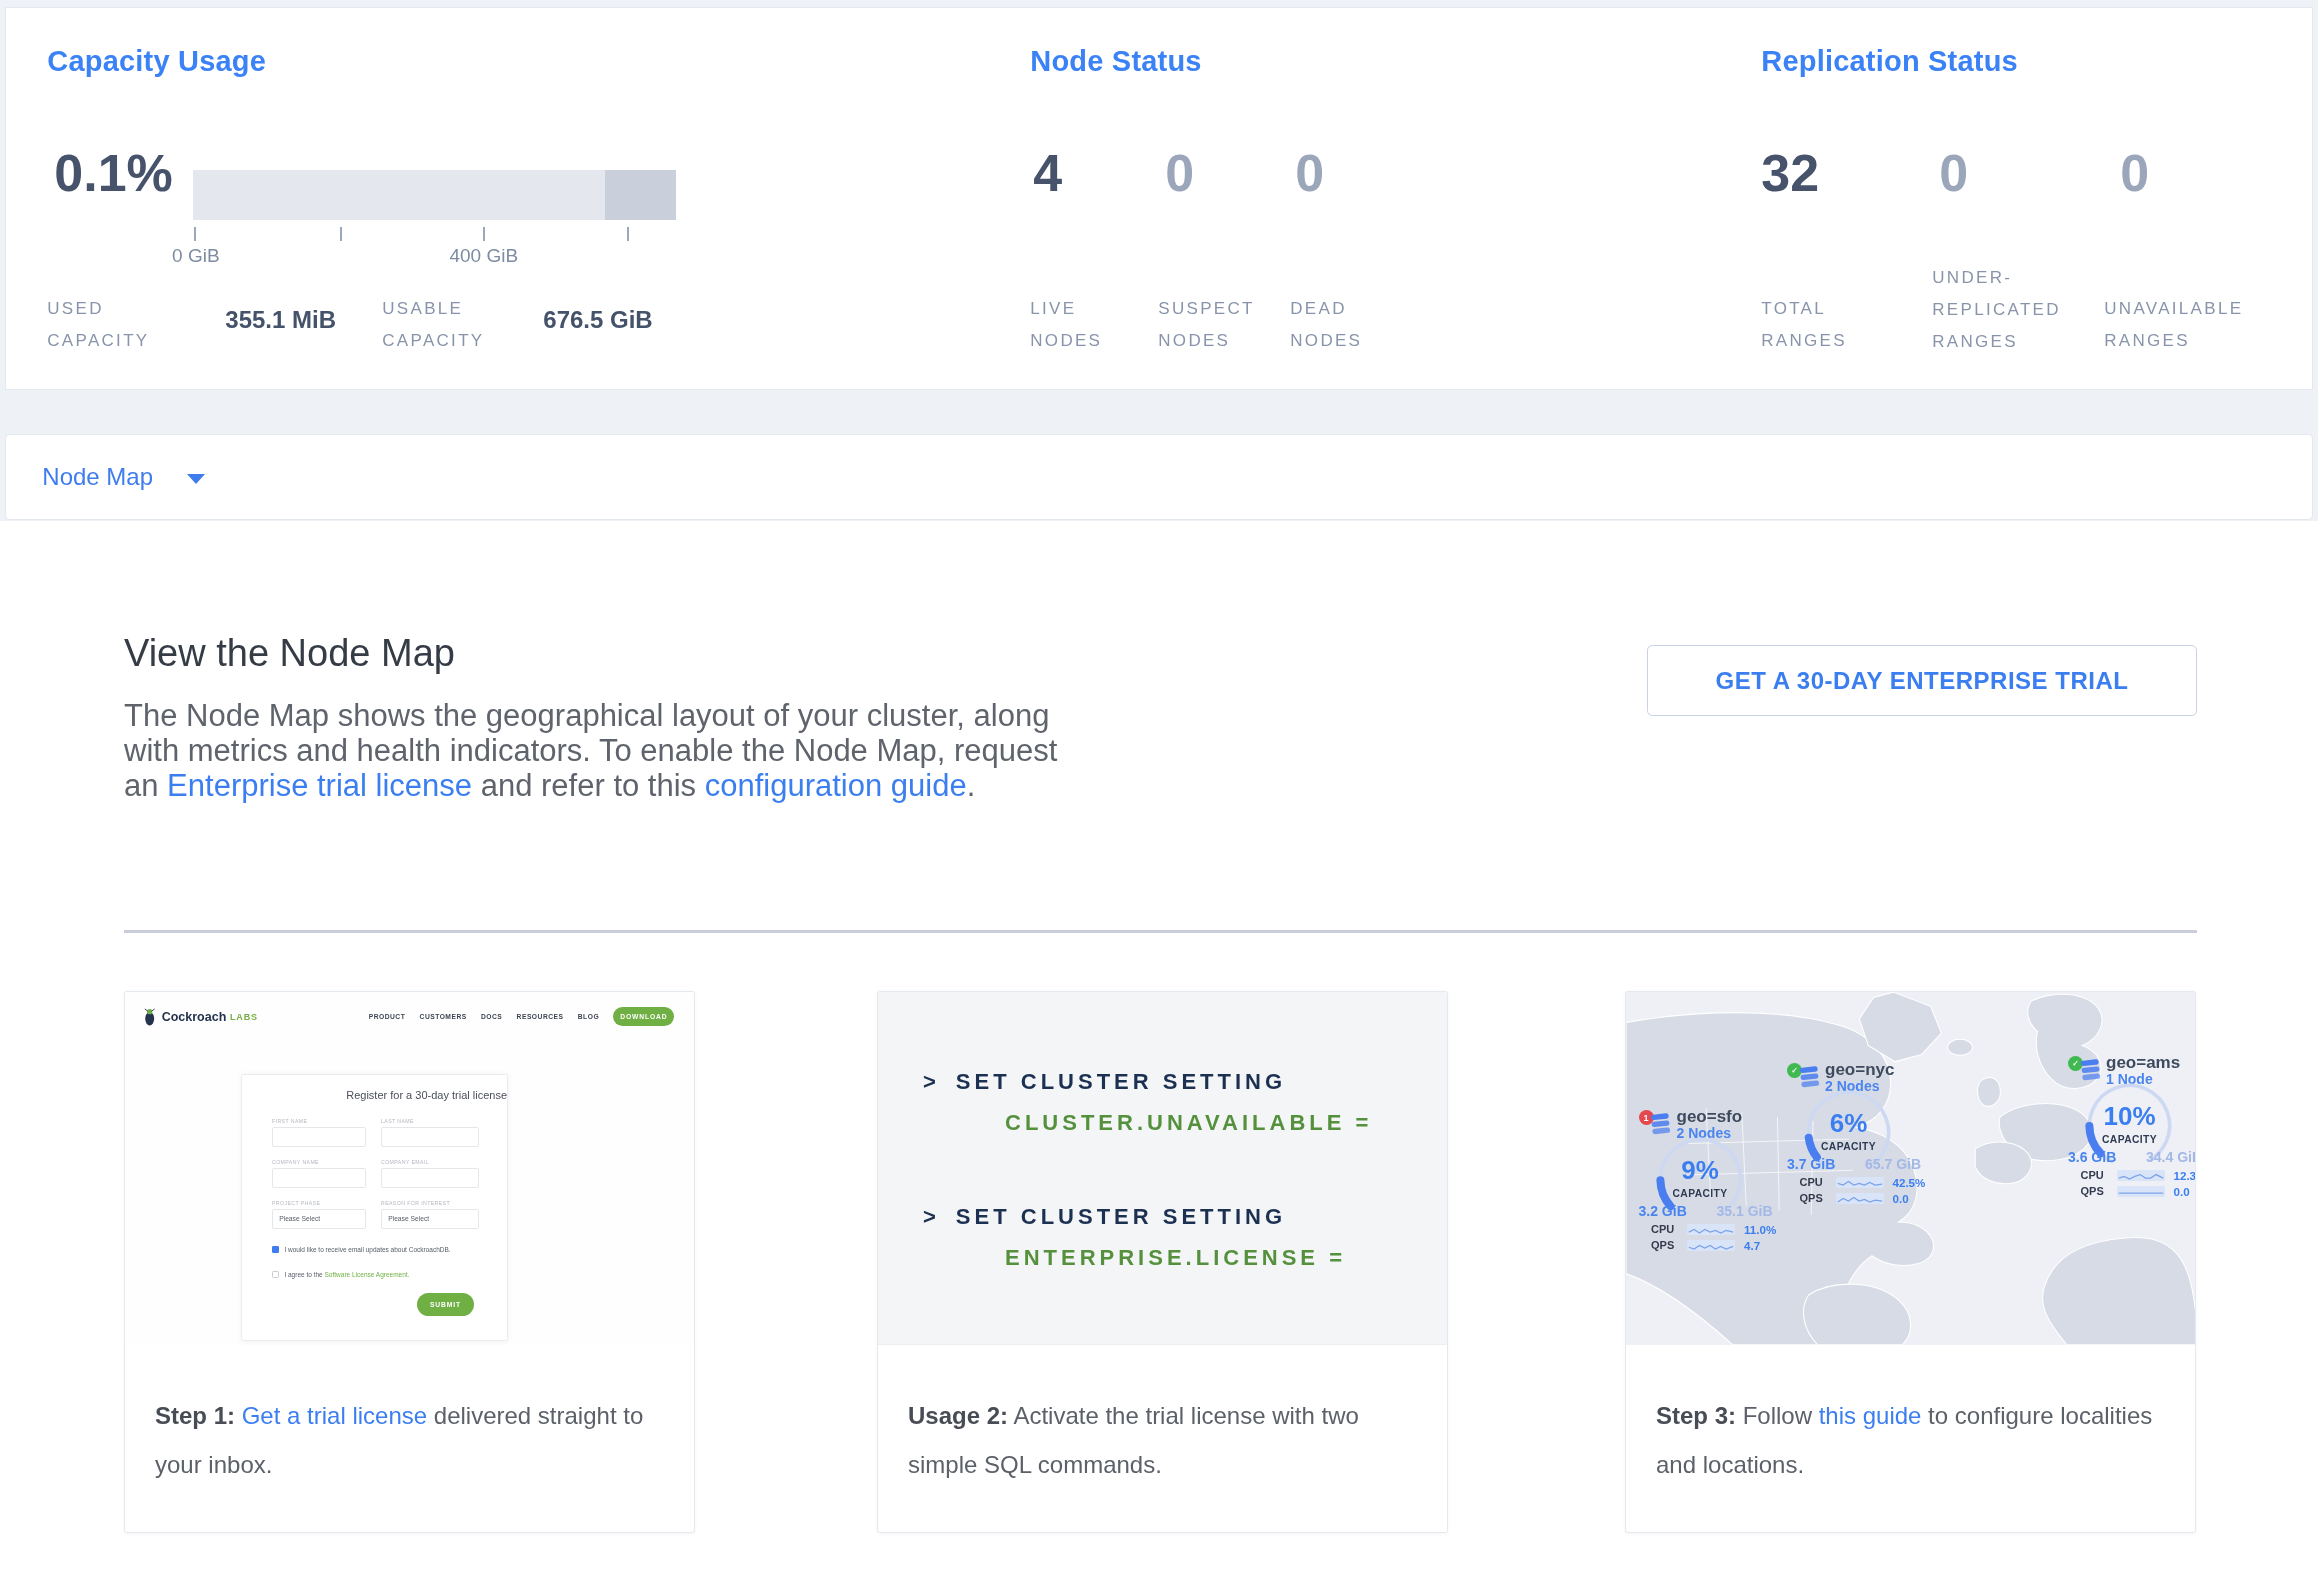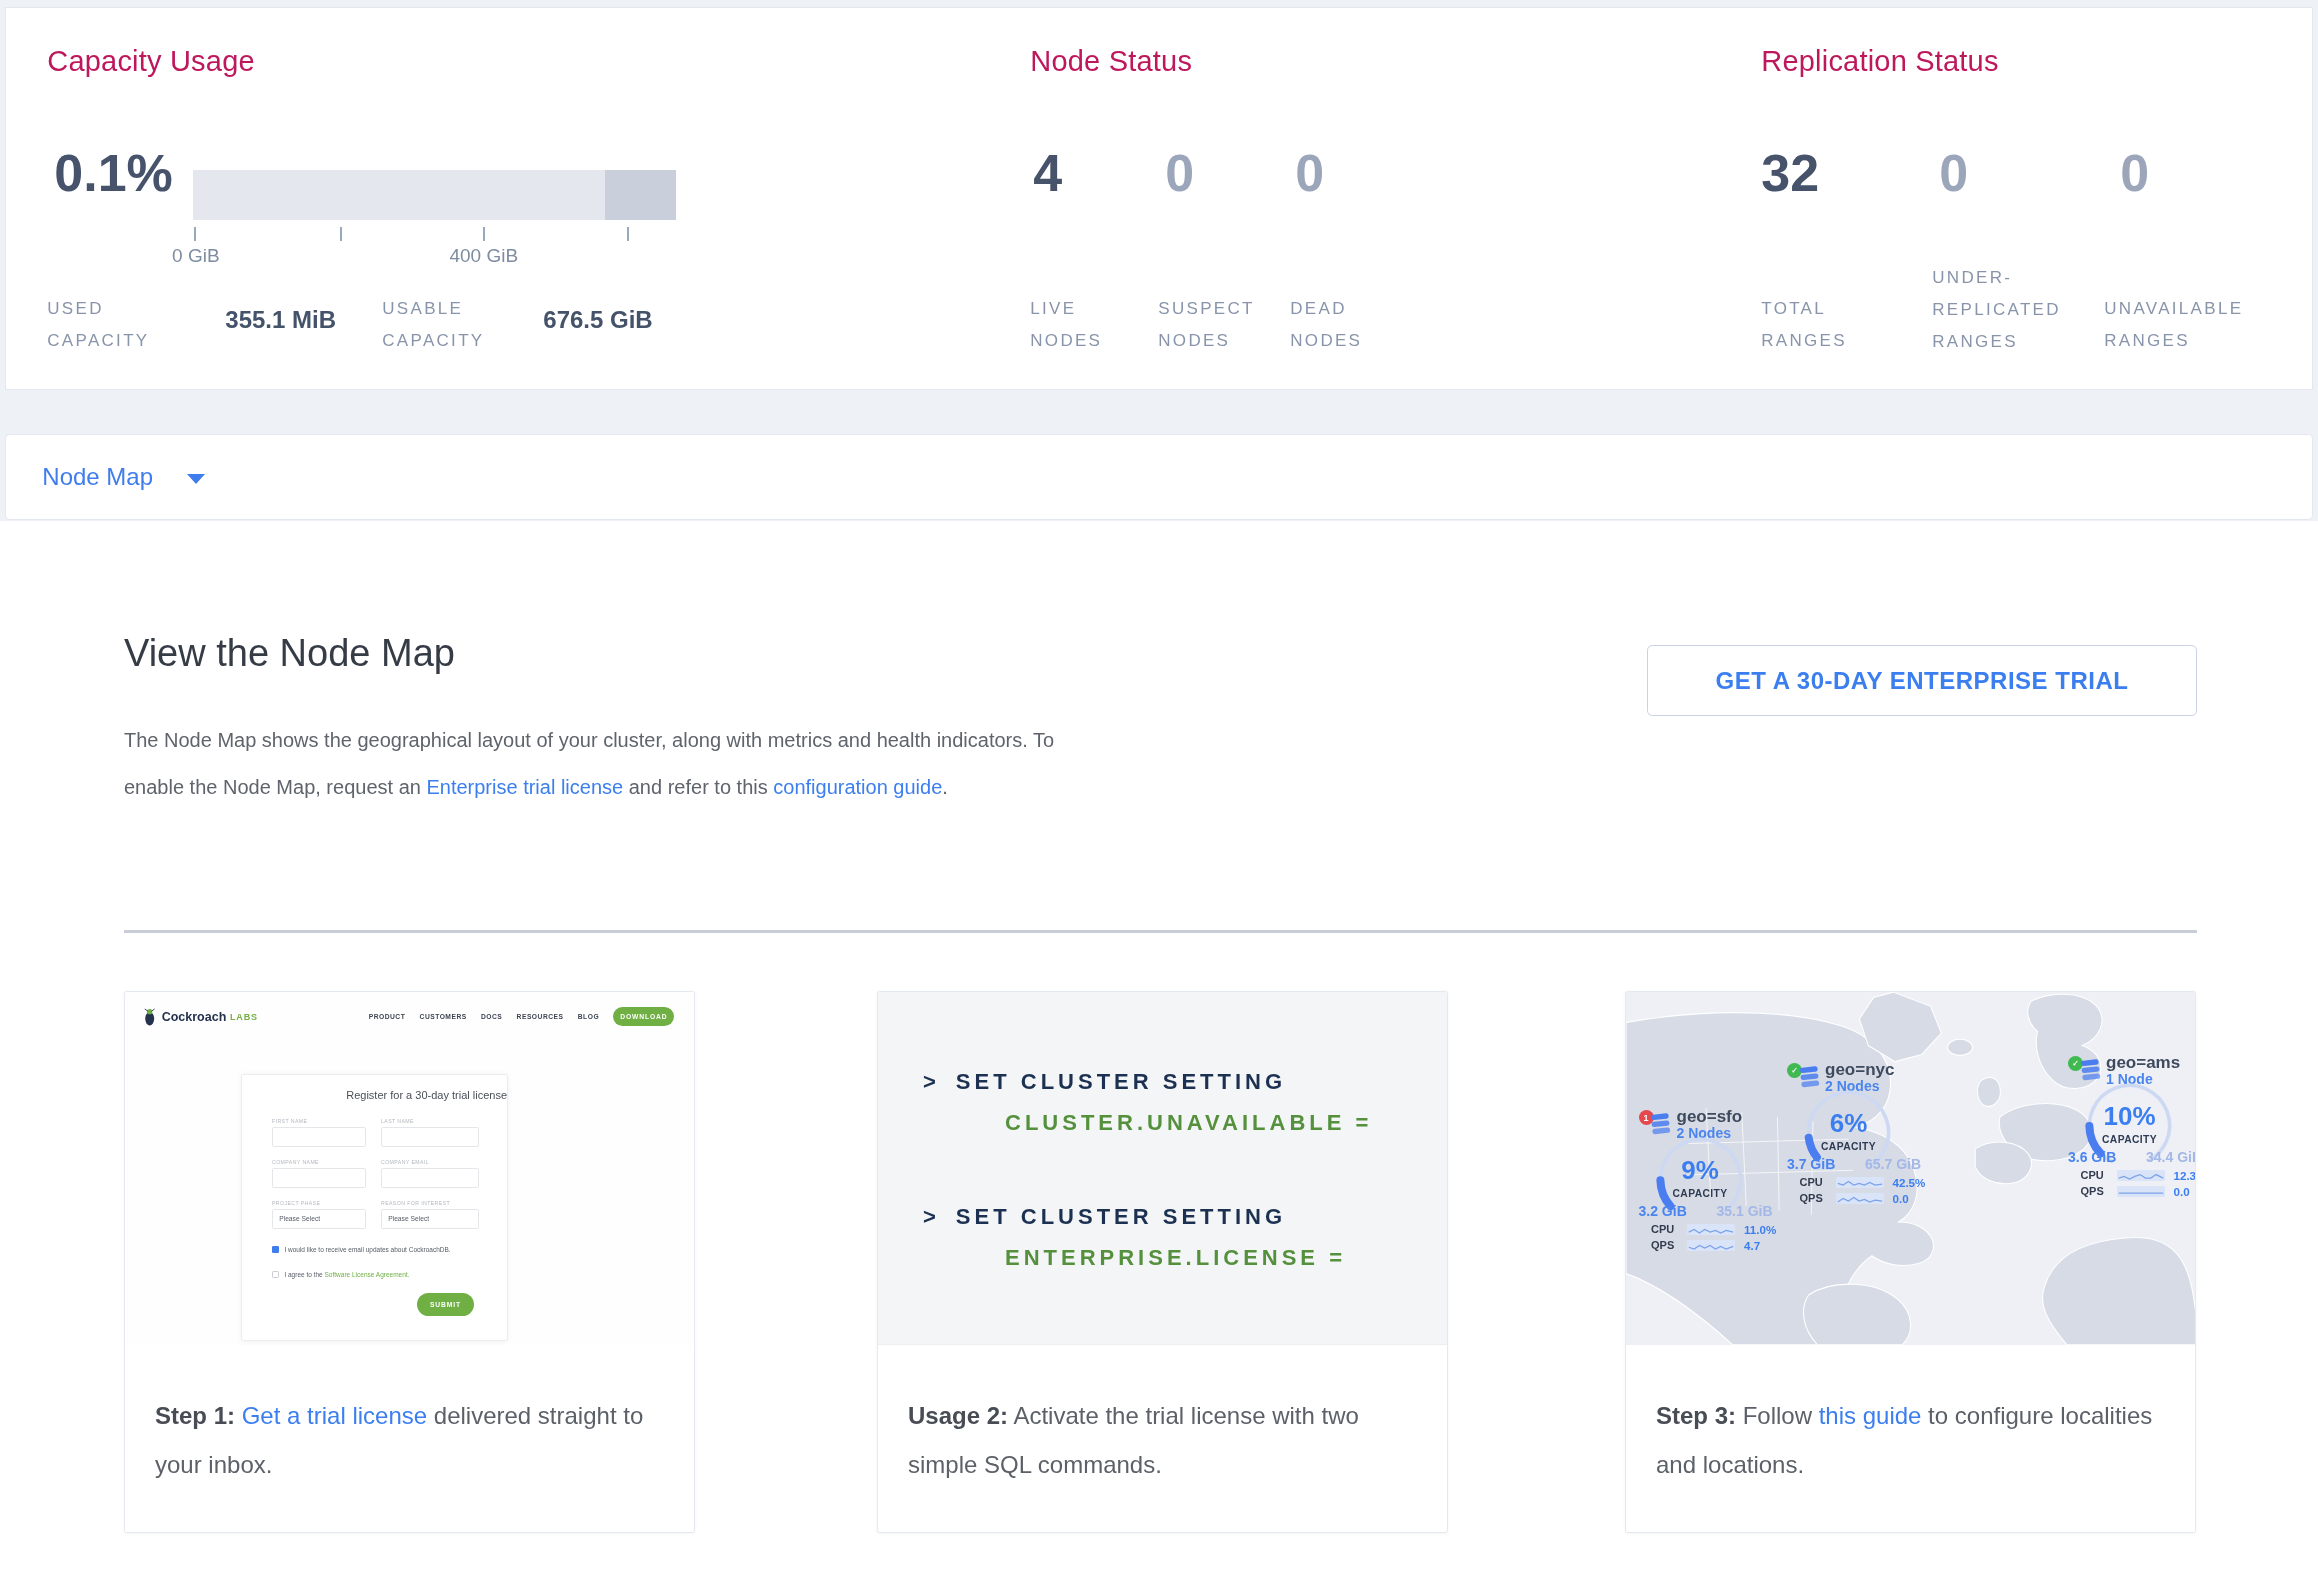--- a/index.html
+++ b/index.html
@@ -11,21 +11,21 @@
     color:#46536b;
     overflow:hidden;
   }
   .abs { position:absolute; }
 
   
   .stats-panel {
     left:5.3px; top:7.1px; width:2308px; height:383px;
     background:#fff; border:0.9px solid #e3e7ee;
   }
-  .sec-title { font-size:29px; font-weight:400; color:#be185d; letter-spacing:0.2px;text-align:center; }
+  .sec-title { font-size:29px; font-weight:700; color:#3b82f6; letter-spacing:0.2px;text-align:center; }
   .big-num { font-size:52px; font-weight:700; color:#46536b; }
   .big-num.dim { color:#9ba6bb; }
   .caps-label {
     font-size:17px; font-weight:400; color:#8894a9;
     letter-spacing:2.3px; line-height:32px; white-space:pre-line;
   }
   .stat-value { font-size:24px; font-weight:700; color:#44526a;margin-left:32px; }
 
   .cap-bar { left:187px; top:162px; width:483px; height:50px; background:#e4e7ed; }
   .cap-bar-dark { position:absolute; right:0; top:0; width:71px; height:50px; background:#c9cfdb; }
@@ -42,22 +42,22 @@
   .caret-down {
     width:0; height:0; margin-left:34px; margin-top:3.6px;
     border-left:9px solid transparent; border-right:9px solid transparent;
     border-top:10.7px solid #3f7ced;
   }
 
   
   .main-sheet { left:0; top:521px; width:2319px; height:1064px; background:#fff; }
   .main-heading { left:124px; top:111px; font-size:38px; font-weight:500; color:#353c46; }
   .main-para {
-    left:124px; top:196px; width:963px;
-    font-size:20px; line-height:47px; color:#5f646c;
+    left:124px; top:177px; width:963px;
+    font-size:31px; line-height:35px; color:#5f646c;
   }
   .blue-link { color:#3b7ef0; cursor:pointer; }
   .trial-btn {
     left:1647px; top:124px; width:550px; height:71px;
     background:#fff; border:1.8px solid #c9d1e4; border-radius:5.3px;
     display:flex; align-items:center; justify-content:center;
     font-size:24px; font-weight:600; color:#3b7ef0; letter-spacing:0.5px;
     cursor:pointer;
   }
   .divider { left:124px; top:409px; width:2073px; height:2.7px; background:#c9cdd8; }

